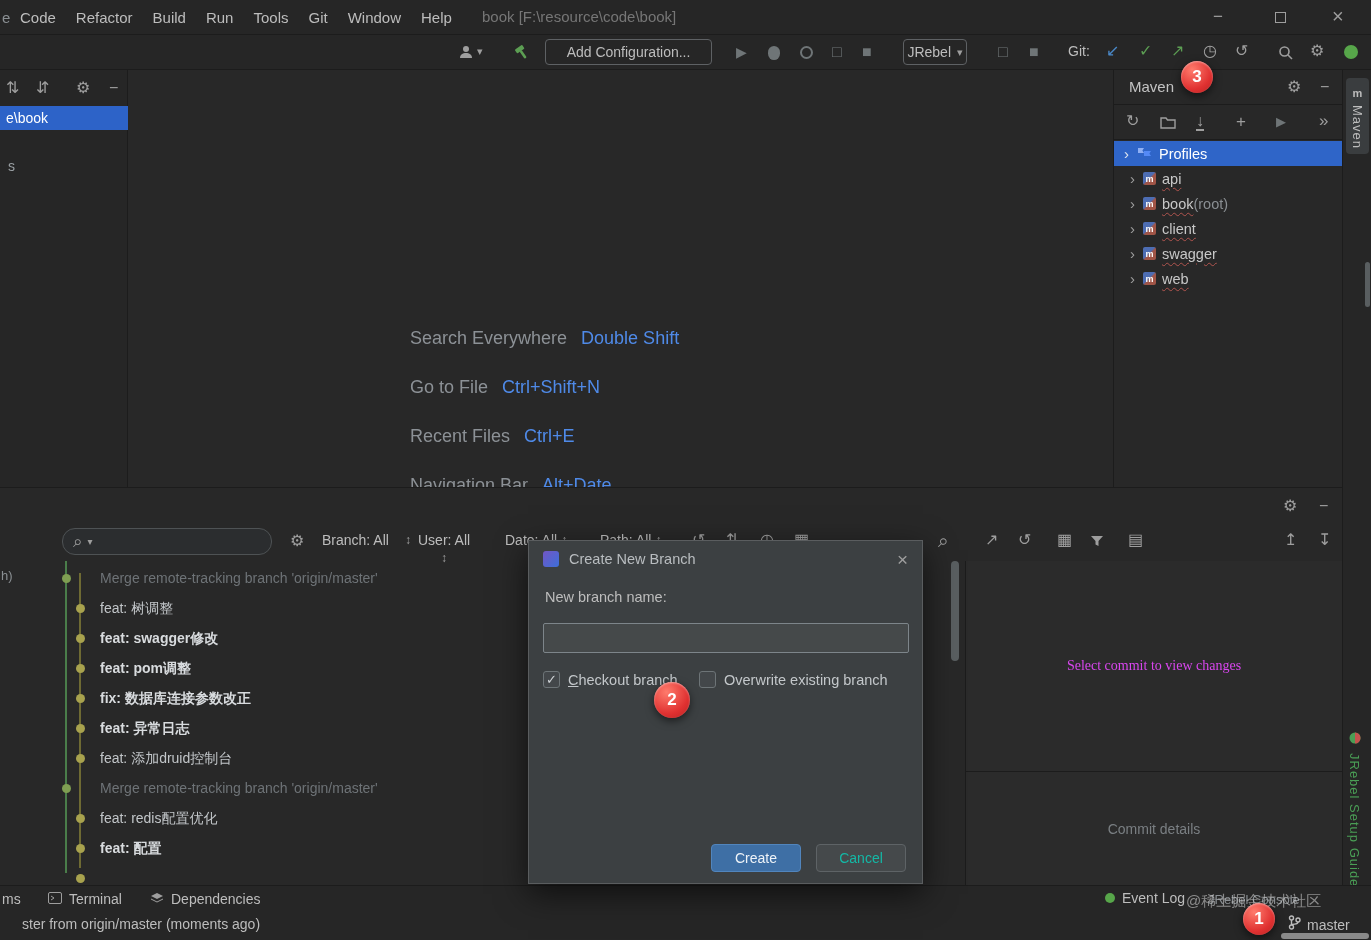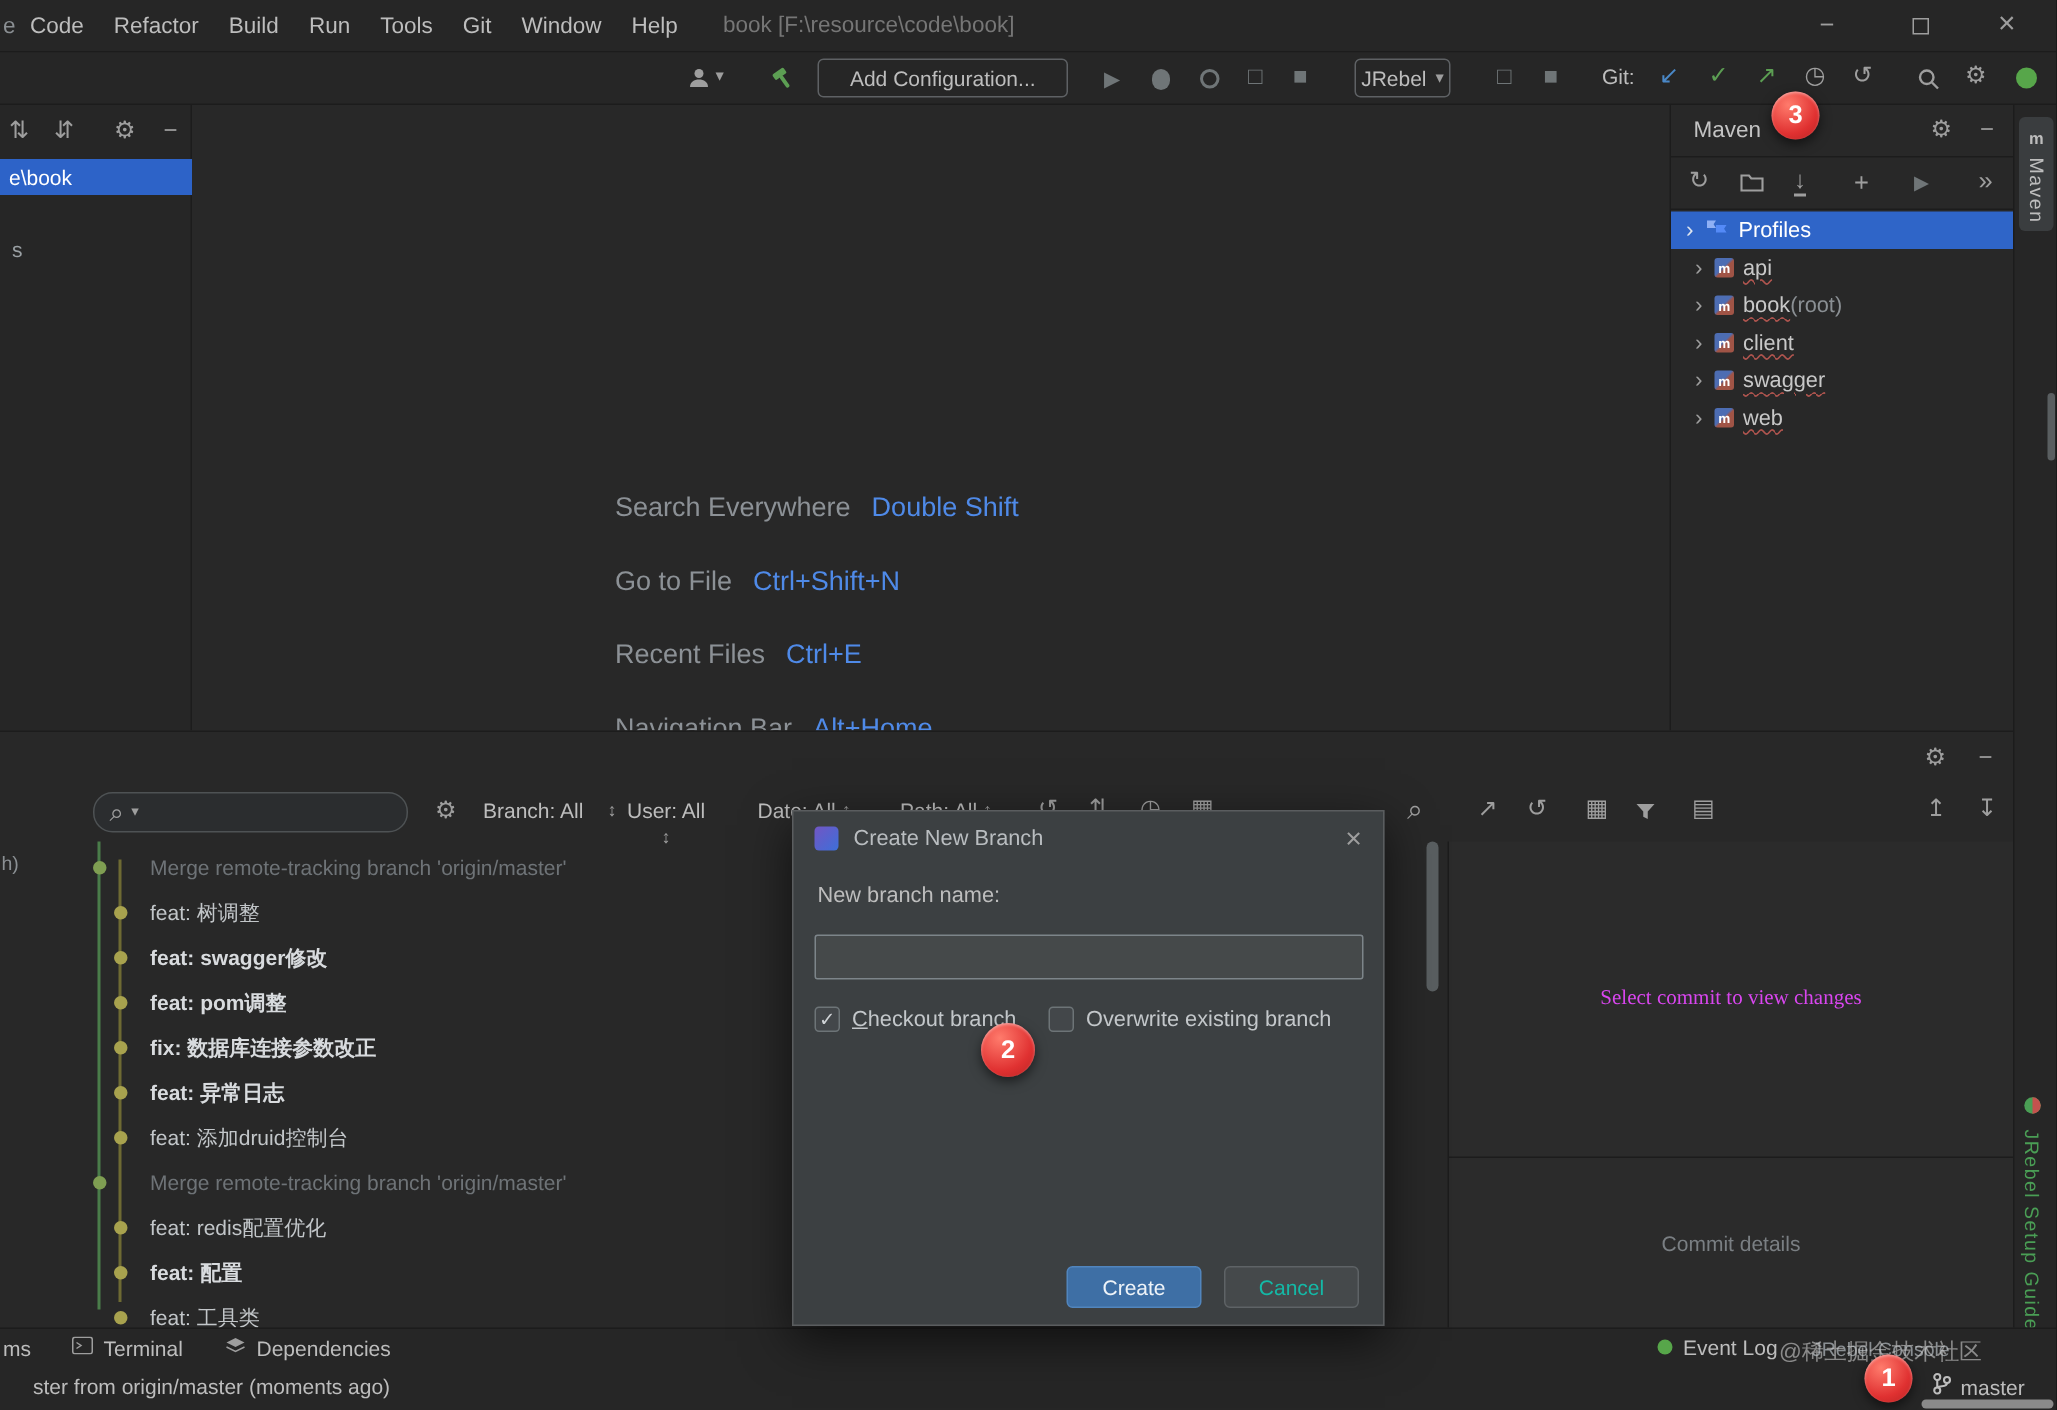--- a/index.html
+++ b/index.html
@@ -141,21 +141,21 @@
     <div class="abs row" style="left:281px;top:307px;">
       <span class="hint-label">Go to File</span>
       <span class="hint-key">Ctrl+Shift+N</span>
     </div>
     <div class="abs row" style="left:281px;top:356px;">
       <span class="hint-label">Recent Files</span>
       <span class="hint-key">Ctrl+E</span>
     </div>
     <div class="abs row" style="left:281px;top:405px;">
       <span class="hint-label">Navigation Bar</span>
-      <span class="hint-key">Alt+Home</span>
+      <span class="hint-key">Alt+Date</span>
     </div>
   </div>
 
   <div class="abs hairline-l" style="left:1113px;top:70px;width:229px;height:417px;background:#282828;">
     <div class="abs hairline-b" style="left:0;top:0;width:229px;height:35px;">
       <span class="abs" style="left:15px;top:8px;font-size:15px;color:#c3c3c3;">Maven</span>
       <span class="abs icon" style="left:173px;top:9px;">⚙</span>
       <span class="abs icon" style="left:206px;top:9px;">−</span>
     </div>
     <div class="abs hairline-b" style="left:0;top:35px;width:229px;height:35px;">
@@ -281,21 +281,20 @@
       <div class="commit-row dim"><span>Merge remote-tracking branch 'origin/master'</span></div>
       <div class="commit-row"><span>feat: 树调整</span></div>
       <div class="commit-row bold"><span>feat: swagger修改</span></div>
       <div class="commit-row bold"><span>feat: pom调整</span></div>
       <div class="commit-row bold"><span>fix: 数据库连接参数改正</span></div>
       <div class="commit-row bold"><span>feat: 异常日志</span></div>
       <div class="commit-row"><span>feat: 添加druid控制台</span></div>
       <div class="commit-row dim"><span>Merge remote-tracking branch 'origin/master'</span></div>
       <div class="commit-row"><span>feat: redis配置优化</span></div>
       <div class="commit-row bold"><span>feat: 配置</span></div>
-      <div class="commit-row"><span>feat: 工具类</span></div>
     </div>
 
     <div class="abs scroll-thumb" style="left:951px;top:73px;width:8px;height:100px;"></div>
 
     <div class="abs hairline-l" style="left:965px;top:73px;width:377px;height:325px;background:#2b2b2b;">
       <div style="height:210px;display:flex;align-items:center;justify-content:center;color:#d946ef;font-size:14px;font-family:Liberation Serif, serif;">Select commit to view changes</div>
       <div style="border-top:1px solid #1c1c1c;height:115px;display:flex;align-items:center;justify-content:center;color:#7a7f83;font-size:14px;">Commit details</div>
     </div>
   </div>
 

